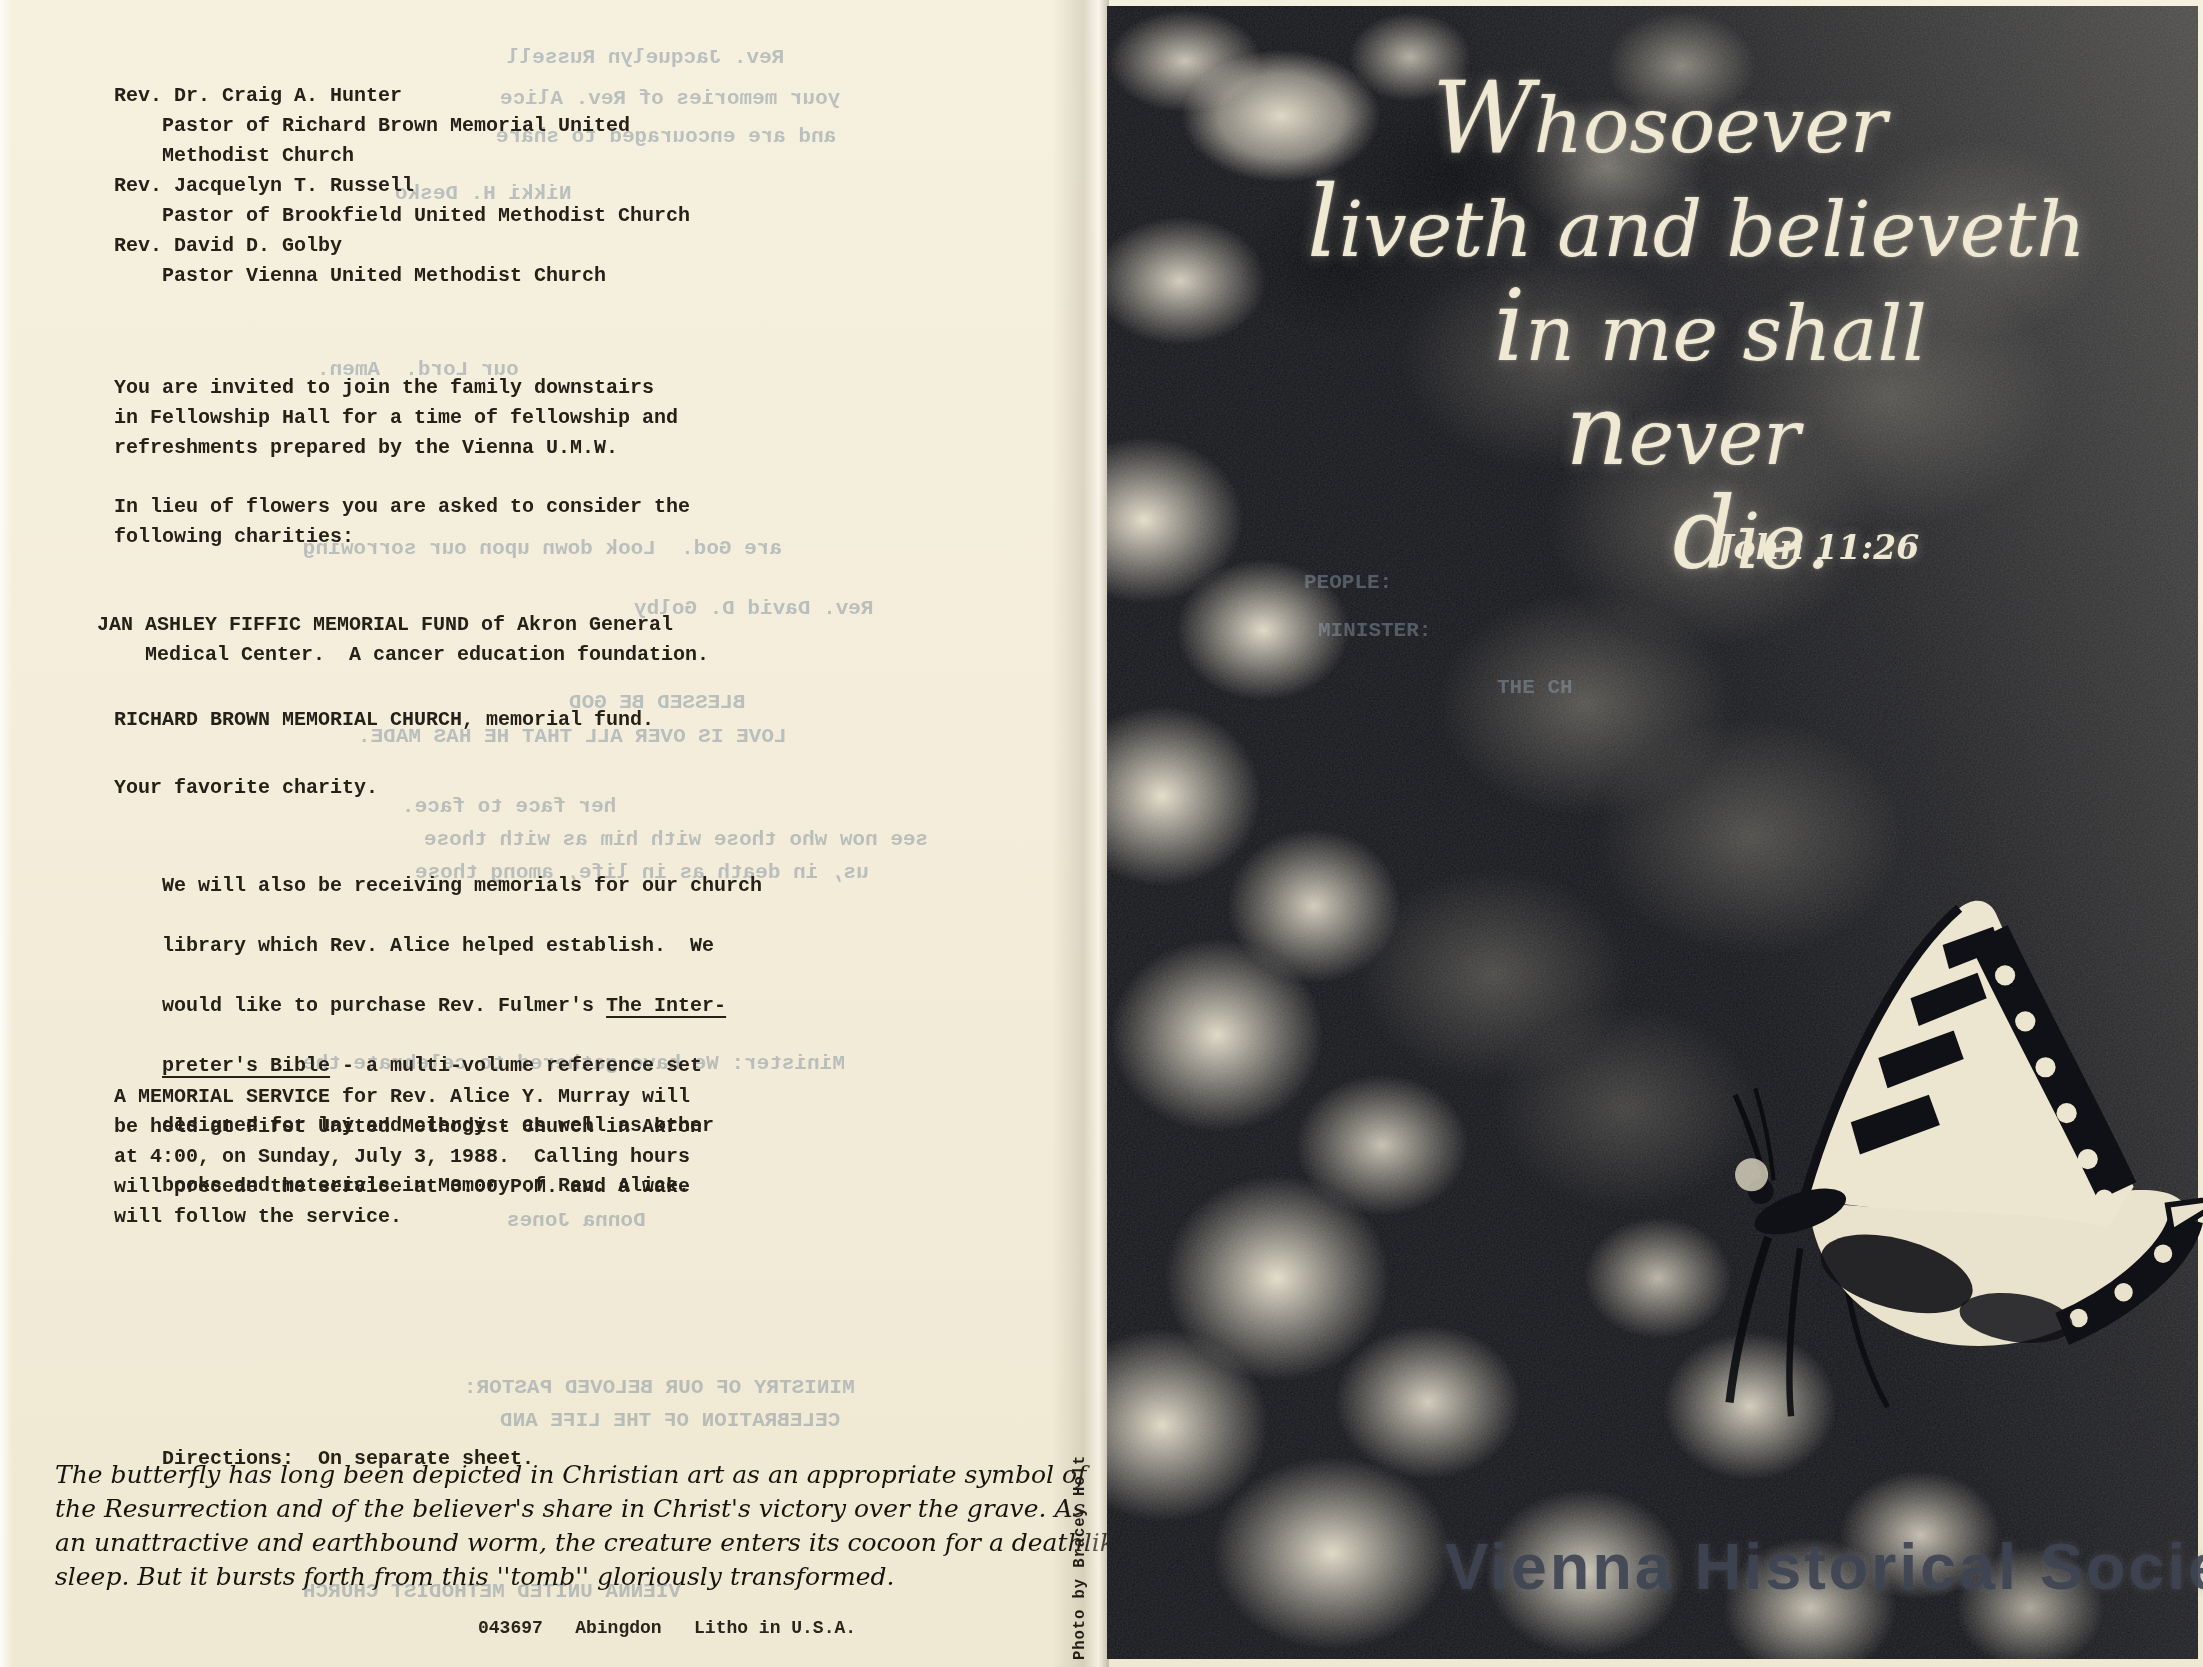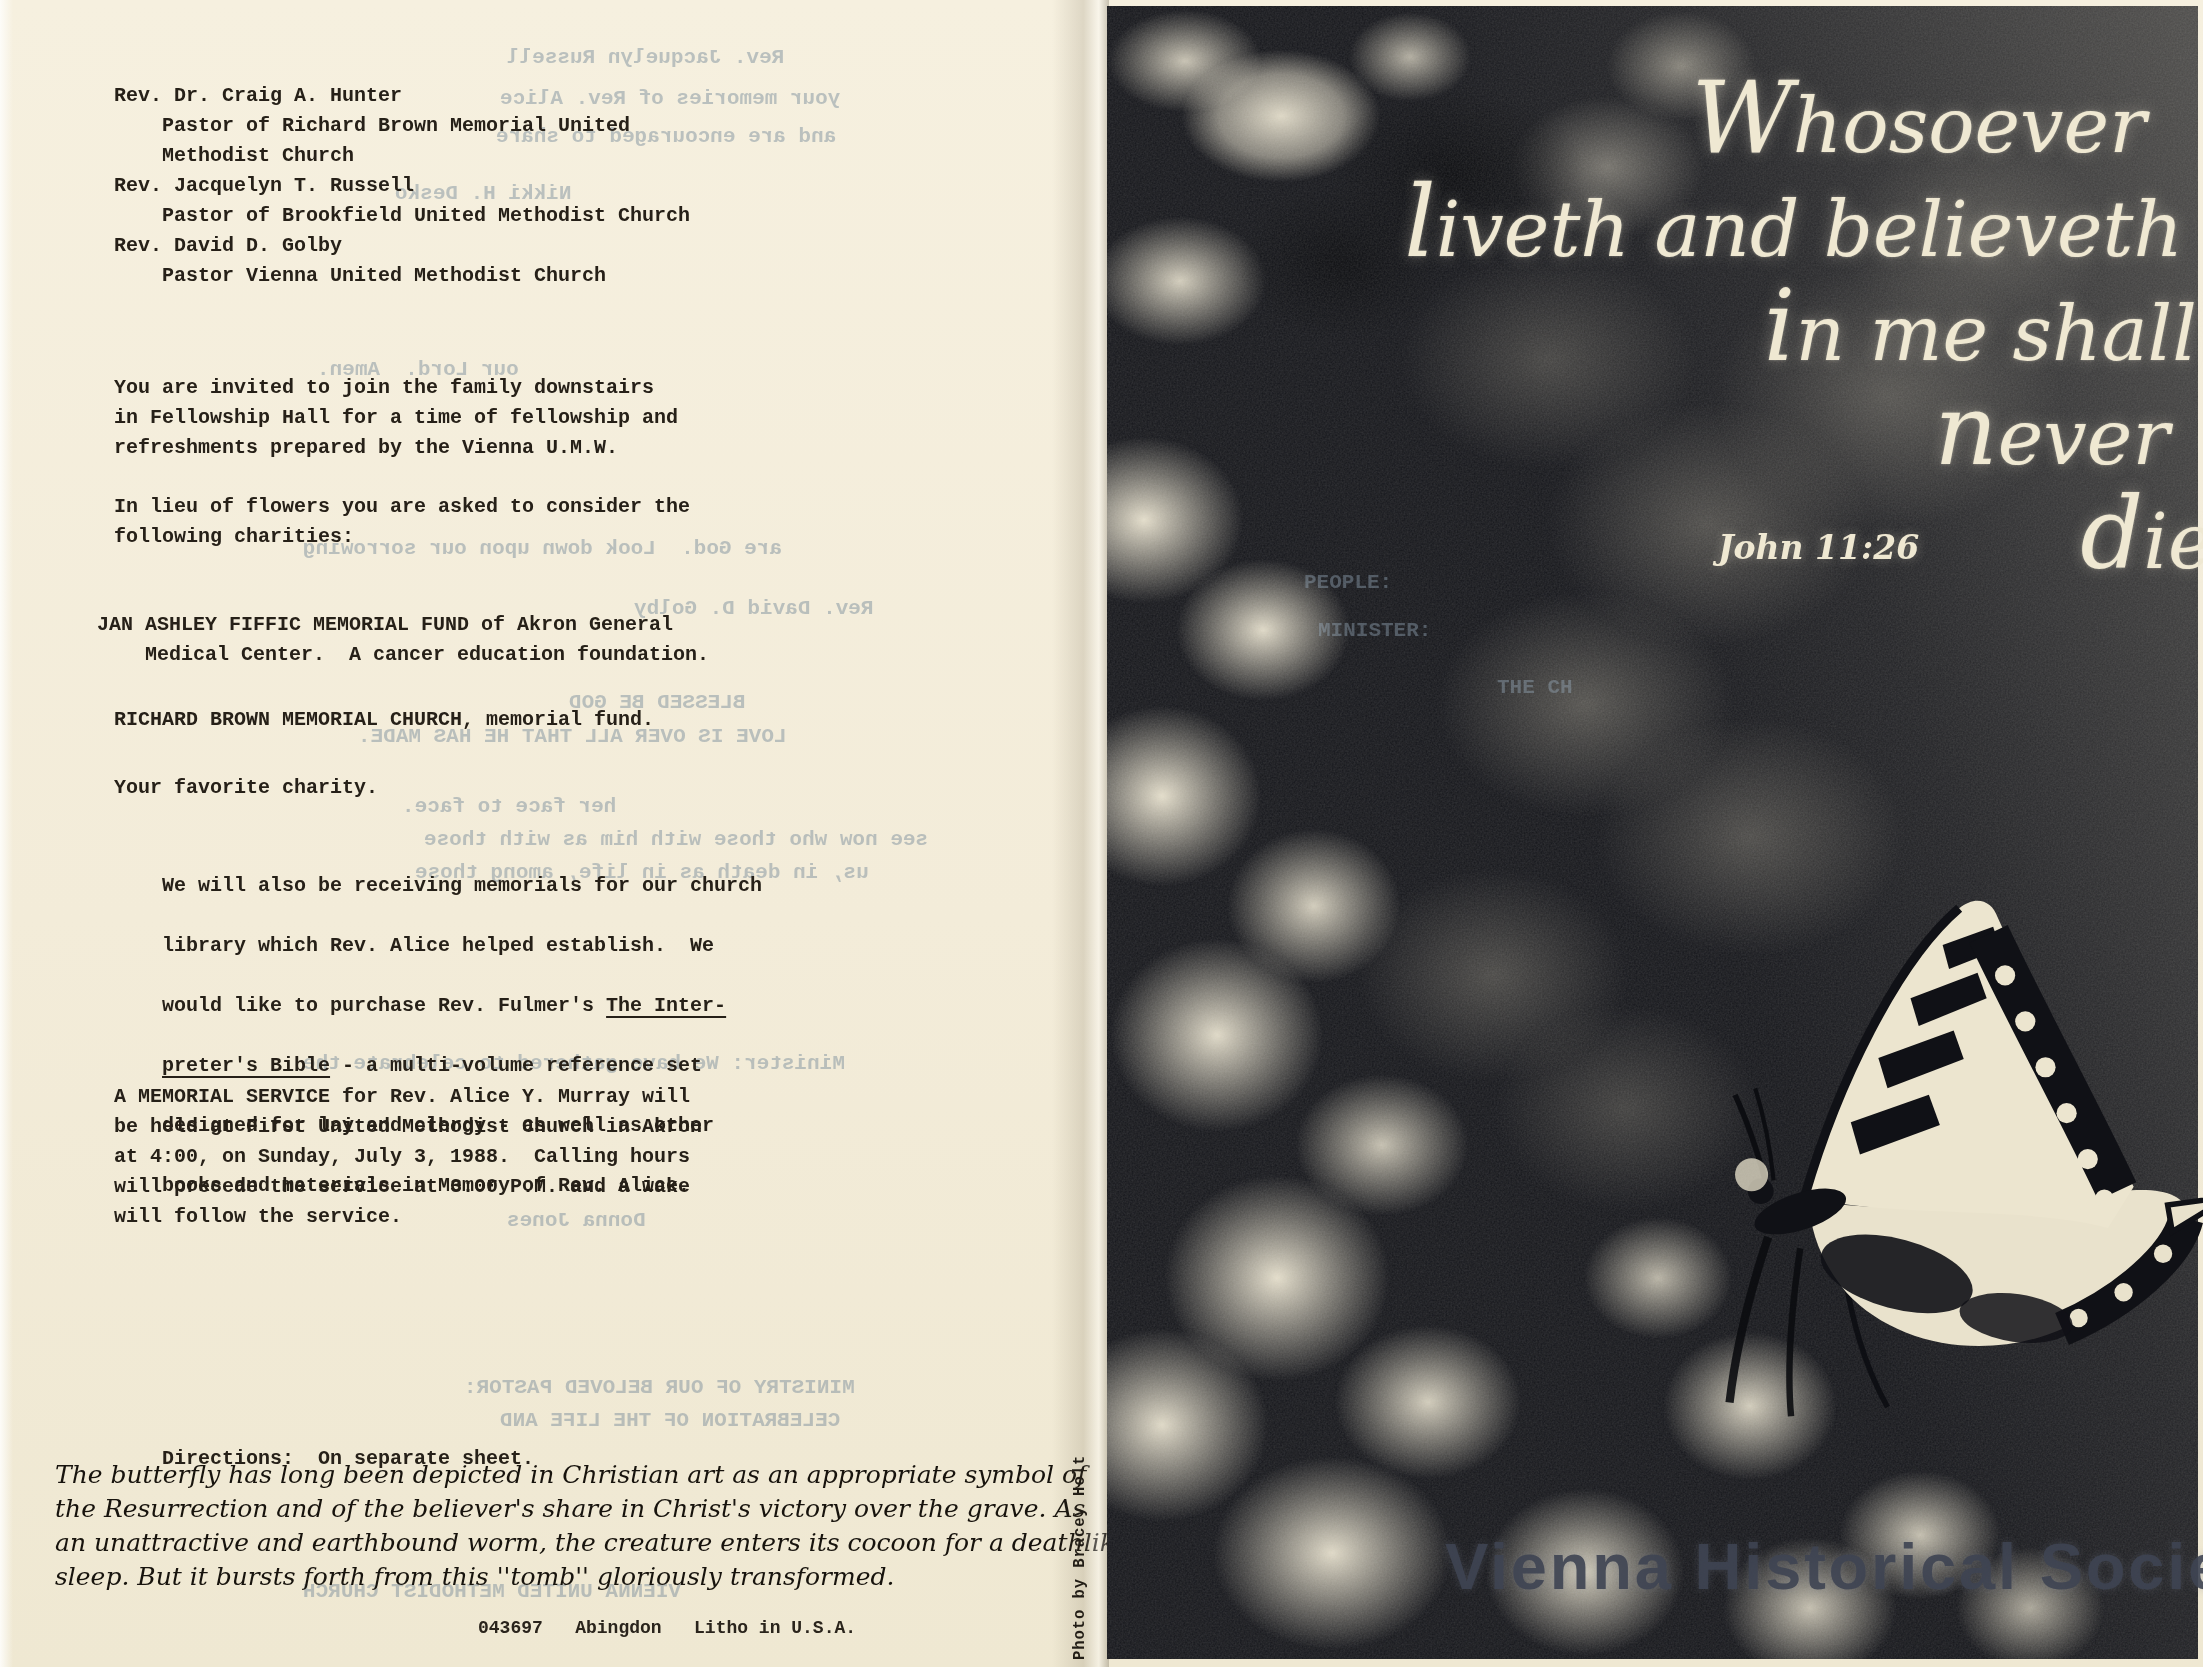--- a/index.html
+++ b/index.html
@@ -62,21 +62,21 @@
       radial-gradient(211px 156px at 441px 354px,rgba(152,147,134,0.35) 0%,rgba(152,147,134,0) 70%),
       radial-gradient(230px 174px at 601px 519px,rgba(152,147,134,0.4) 0%,rgba(152,147,134,0) 70%),
       radial-gradient(211px 161px at 478px 698px,rgba(160,155,141,0.45) 0%,rgba(160,155,141,0) 70%),
       radial-gradient(220px 170px at 643px 831px,rgba(152,147,134,0.4) 0%,rgba(152,147,134,0) 70%),
       radial-gradient(193px 152px at 386px 969px,rgba(150,145,132,0.4) 0%,rgba(150,145,132,0) 70%),
       radial-gradient(188px 147px at 519px 1102px,rgba(150,145,132,0.33) 0%,rgba(150,145,132,0) 70%),
       radial-gradient(248px 188px at 781px 390px,rgba(178,172,156,0.3) 0%,rgba(178,172,156,0) 70%),
       radial-gradient(188px 142px at 868px 234px,rgba(178,172,156,0.25) 0%,rgba(178,172,156,0) 70%);}
   .grain{position:absolute;left:0;top:0;mix-blend-mode:screen;opacity:.85;z-index:1;pointer-events:none;}
   
-  .quote{position:absolute;left:103px;top:64px;width:973px;text-align:right;z-index:3;}
+  .quote{position:absolute;left:103px;top:64px;width:973px;text-align:center;z-index:3;}
   .quote div{font-family:"DejaVu Serif","Liberation Serif",serif;font-style:italic;font-weight:500;
         font-size:77px;line-height:96px;color:#efe8d2;
         text-shadow:0 0 14.7px rgba(240,235,215,0.35),0 0 2.8px rgba(240,235,215,0.4);}
   .quote div::first-letter{font-size:1.28em;}
   .q1{transform:translateX(-37px);} .q3{transform:translateX(13.8px);}
   .q4{transform:translateX(-13.8px);} .q5{transform:translateX(55px);}
   .citation{position:absolute;left:611px;top:522px;font-family:"DejaVu Serif","Liberation Serif",serif;
         font-style:italic;font-weight:700;font-size:33px;color:#efe8d2;z-index:3;
         text-shadow:0 0 11px rgba(240,235,215,0.35);}
   .photo-ghost{position:absolute;font-family:"Liberation Mono","DejaVu Sans Mono",monospace;

